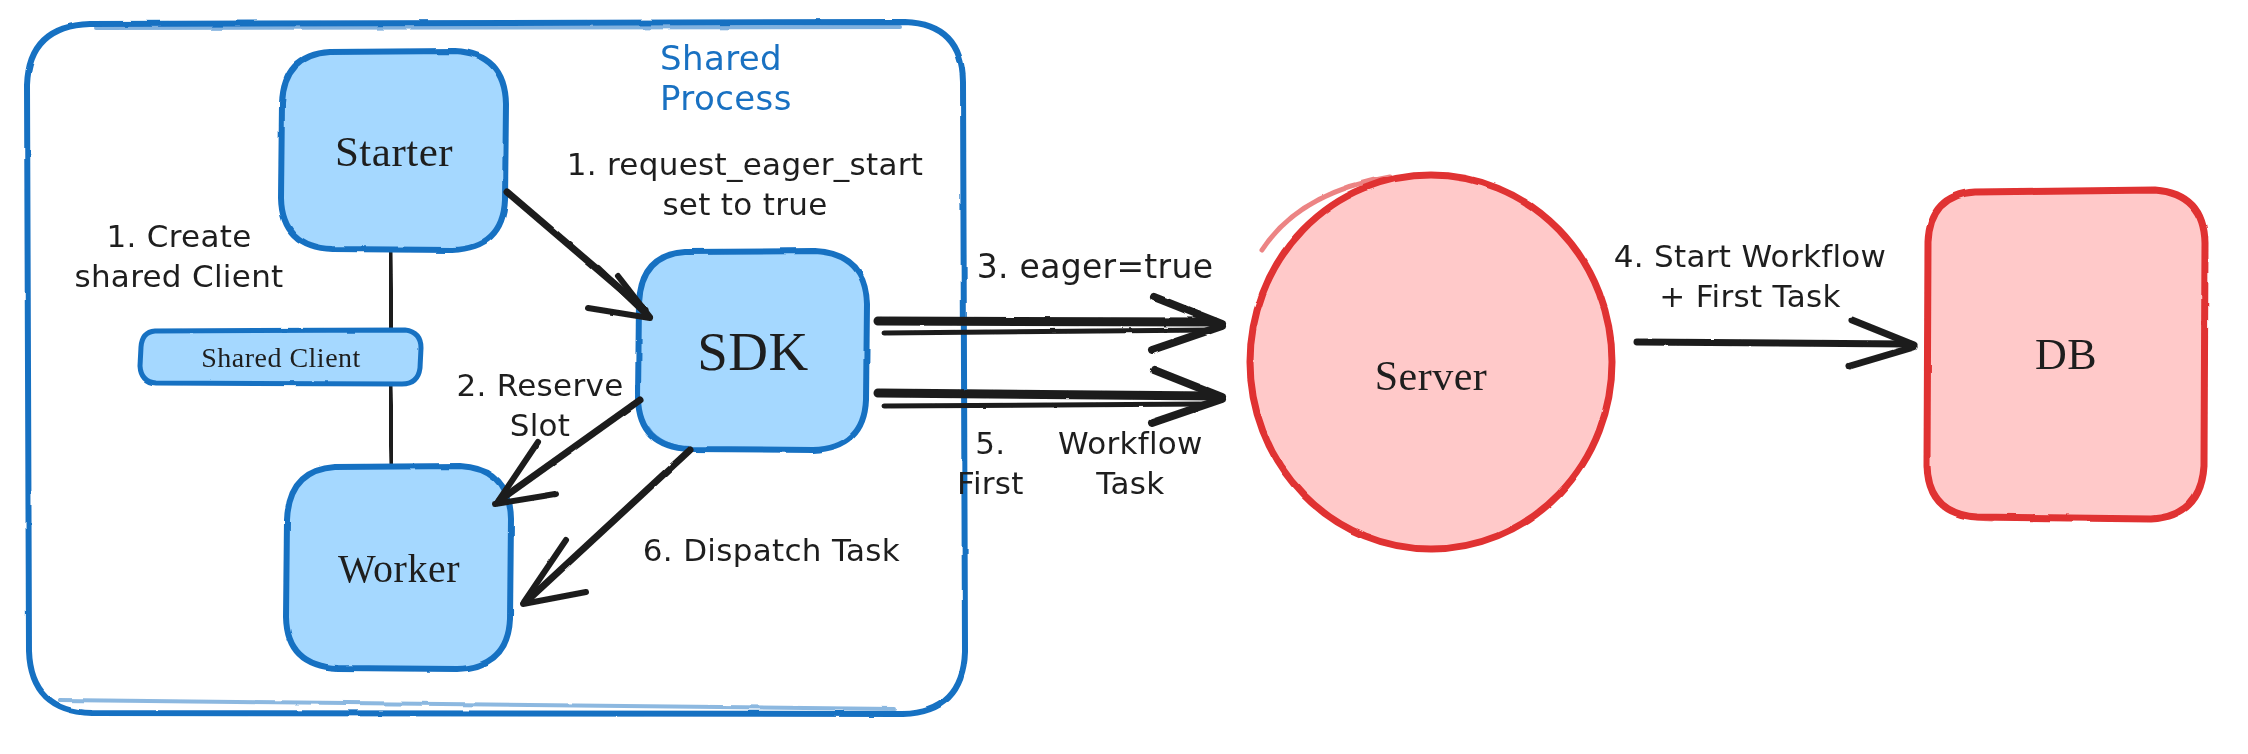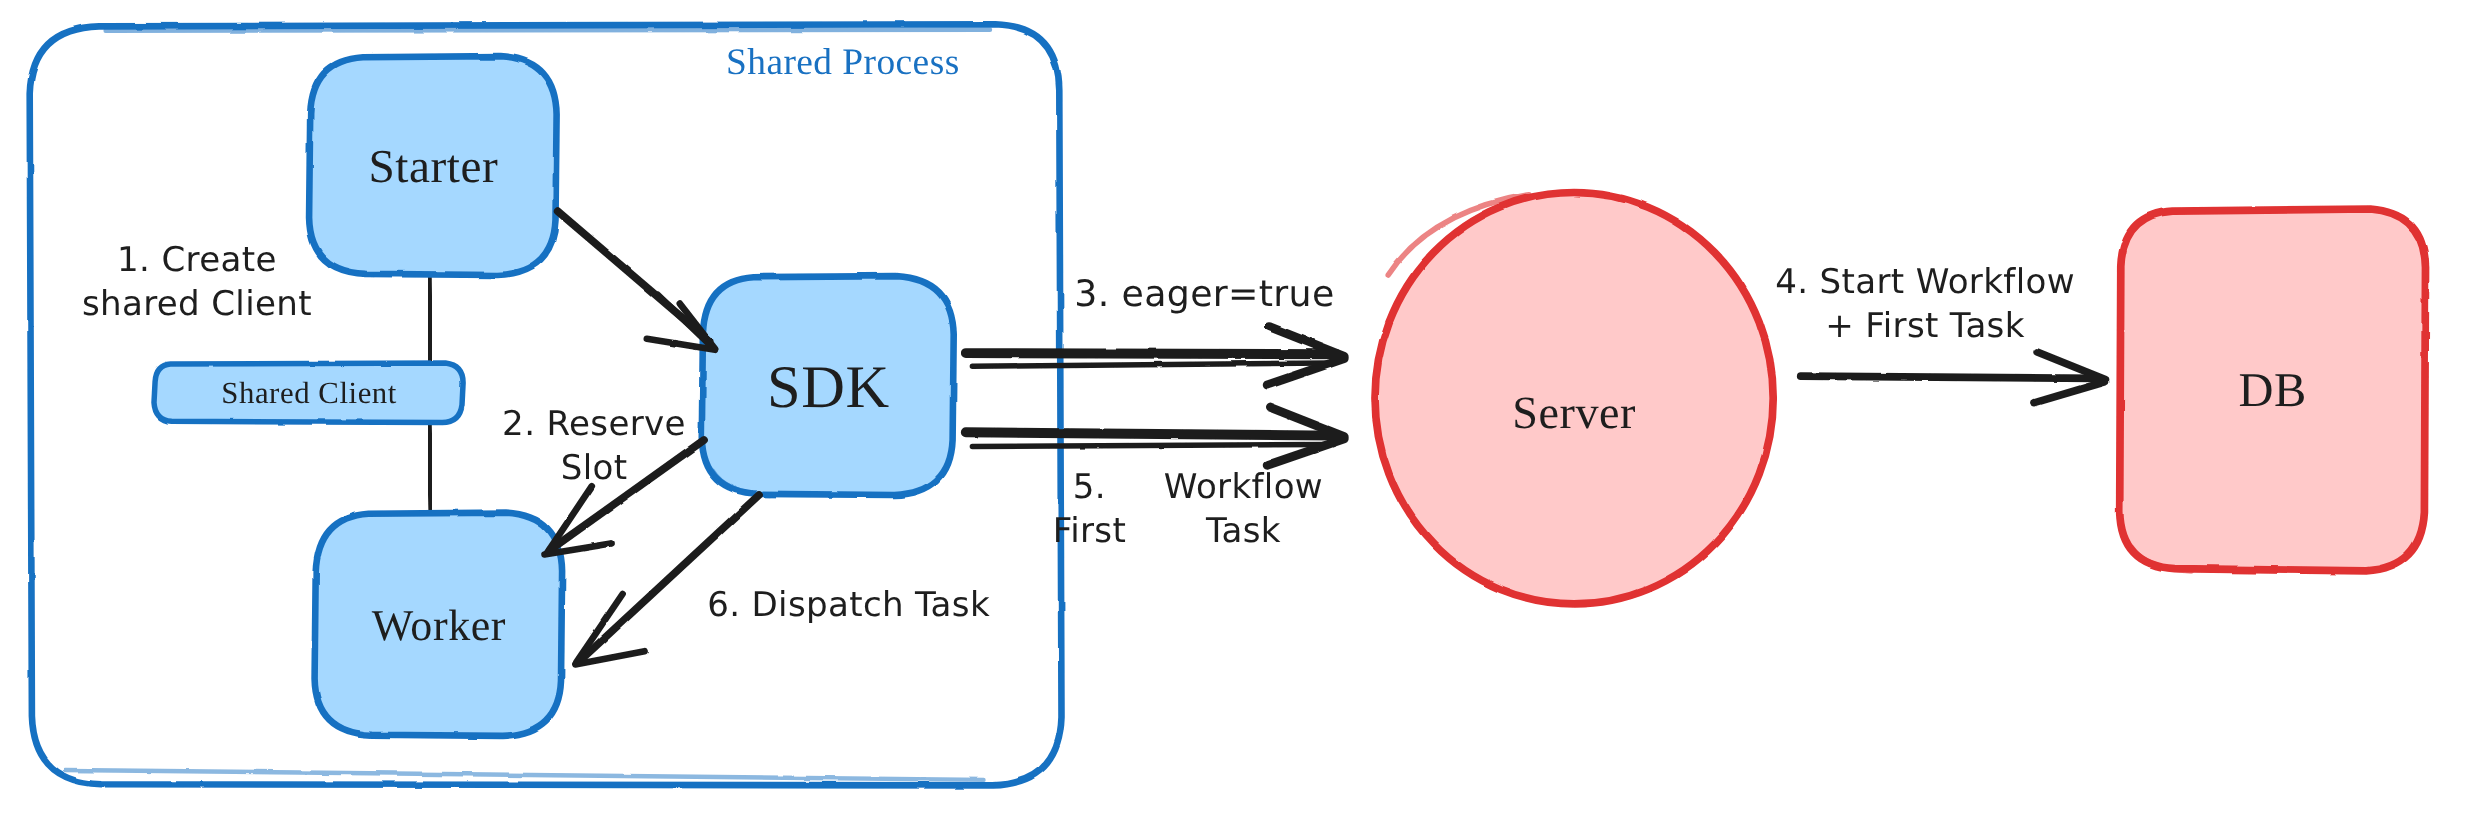--- a/index.html
+++ b/index.html
@@ -114,39 +114,43 @@
       <path d="M 1152,423 L 1222,399" fill="none" stroke="#1e1e1e" stroke-width="8" stroke-linecap="round"></path>
     </g>
 
     <g filter="url(#rough2)">
       <path d="M 1637,342 L 1908,344" fill="none" stroke="#1e1e1e" stroke-width="7" stroke-linecap="round"></path>
       <path d="M 1852,320 L 1914,345" fill="none" stroke="#1e1e1e" stroke-width="7" stroke-linecap="round"></path>
       <path d="M 1850,366 L 1914,347" fill="none" stroke="#1e1e1e" stroke-width="7" stroke-linecap="round"></path>
     </g>
   </svg>
 
-  <div class="container-label" style="left:660px; top:38px; width:250px; font-size:34px;font-family:Liberation Serif, serif;">Shared Process</div>
+  <div class="container-label" style="left:660px; top:38px; width:250px; font-size:34px;">Shared Process</div>
 
   <div class="node-label" style="left:281px; top:52px; width:226px; height:198px; font-size:43px;">Starter</div>
 
   <div class="node-label" style="left:140px; top:330px; width:282px; height:55px; font-size:28px;">Shared Client</div>
 
   <div class="node-label" style="left:286px; top:467px; width:226px; height:202px; font-size:40px;">Worker</div>
 
   <div class="node-label" style="left:638px; top:252px; width:230px; height:198px; font-size:55px;">SDK</div>
 
   <div class="node-label" style="left:1250px; top:189px; width:362px; height:374px; font-size:42px;">Server</div>
 
   <div class="node-label" style="left:1927px; top:190px; width:278px; height:329px; font-size:44px;">DB</div>
 
   <div class="edge-label" style="left:44px; top:216px; width:270px; font-size:31px; flex-direction:column;">
     <span>1. Create</span>
     <span>shared Client</span>
   </div>
 
+  <div class="edge-label" style="left:540px; top:144px; width:410px; font-size:31px; flex-direction:column;">
+    <span>1. request_eager_start</span>
+    <span>set to true</span>
+  </div>
 
   <div class="edge-label" style="left:430px; top:365px; width:220px; font-size:31px; flex-direction:column;">
     <span>2. Reserve</span>
     <span>Slot</span>
   </div>
 
   <div class="edge-label" style="left:610px; top:530px; width:290px; font-size:31px; flex-direction:column;align-items:flex-end;">
     <span>6. Dispatch Task</span>
   </div>
 

